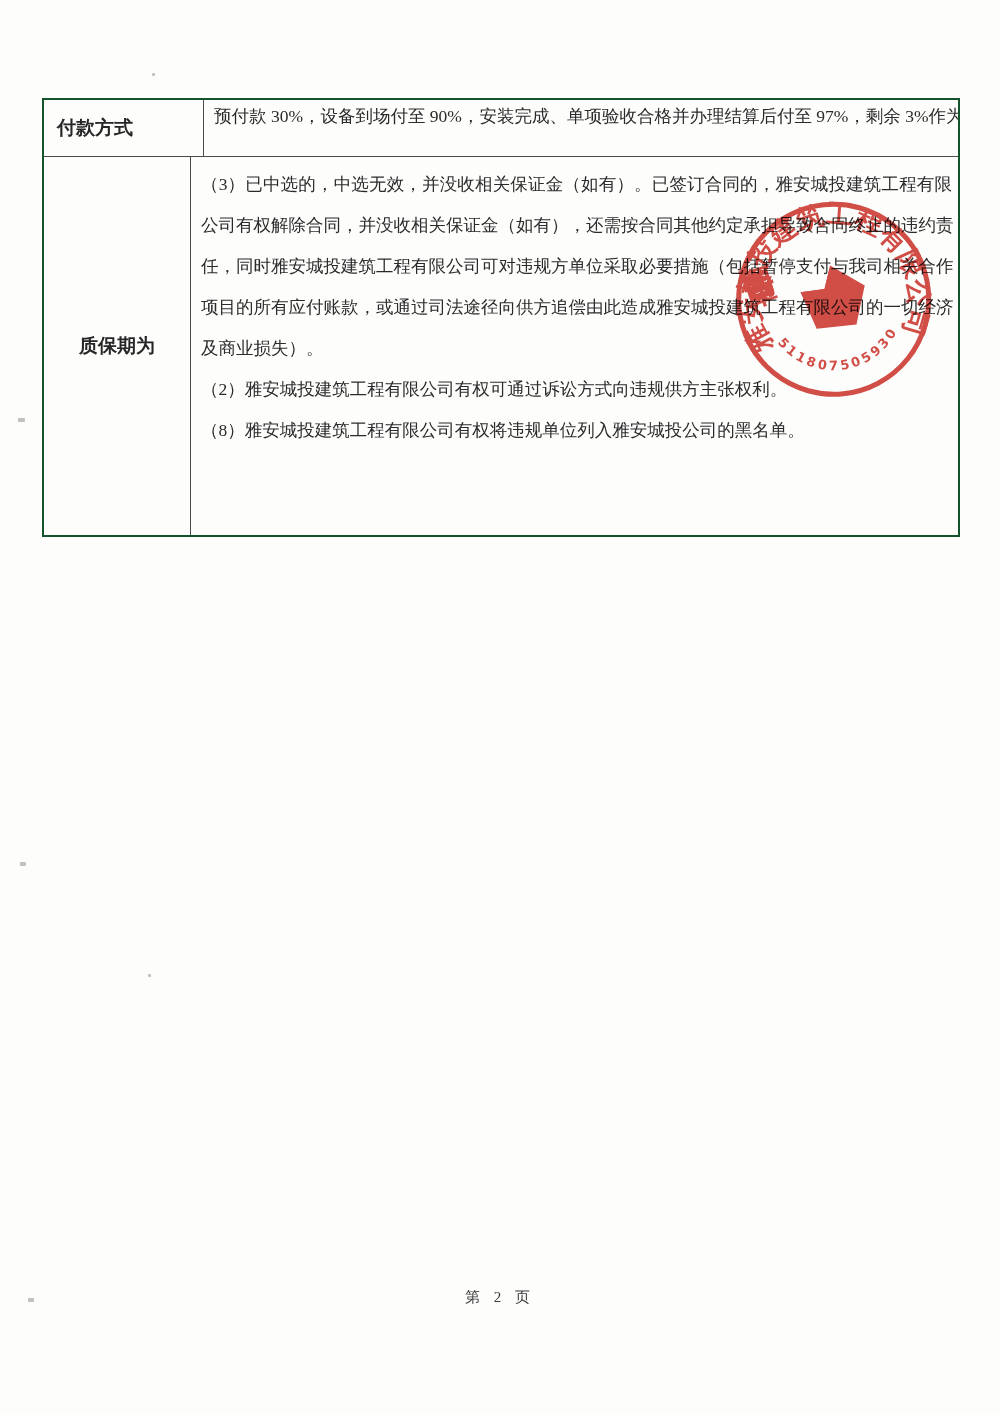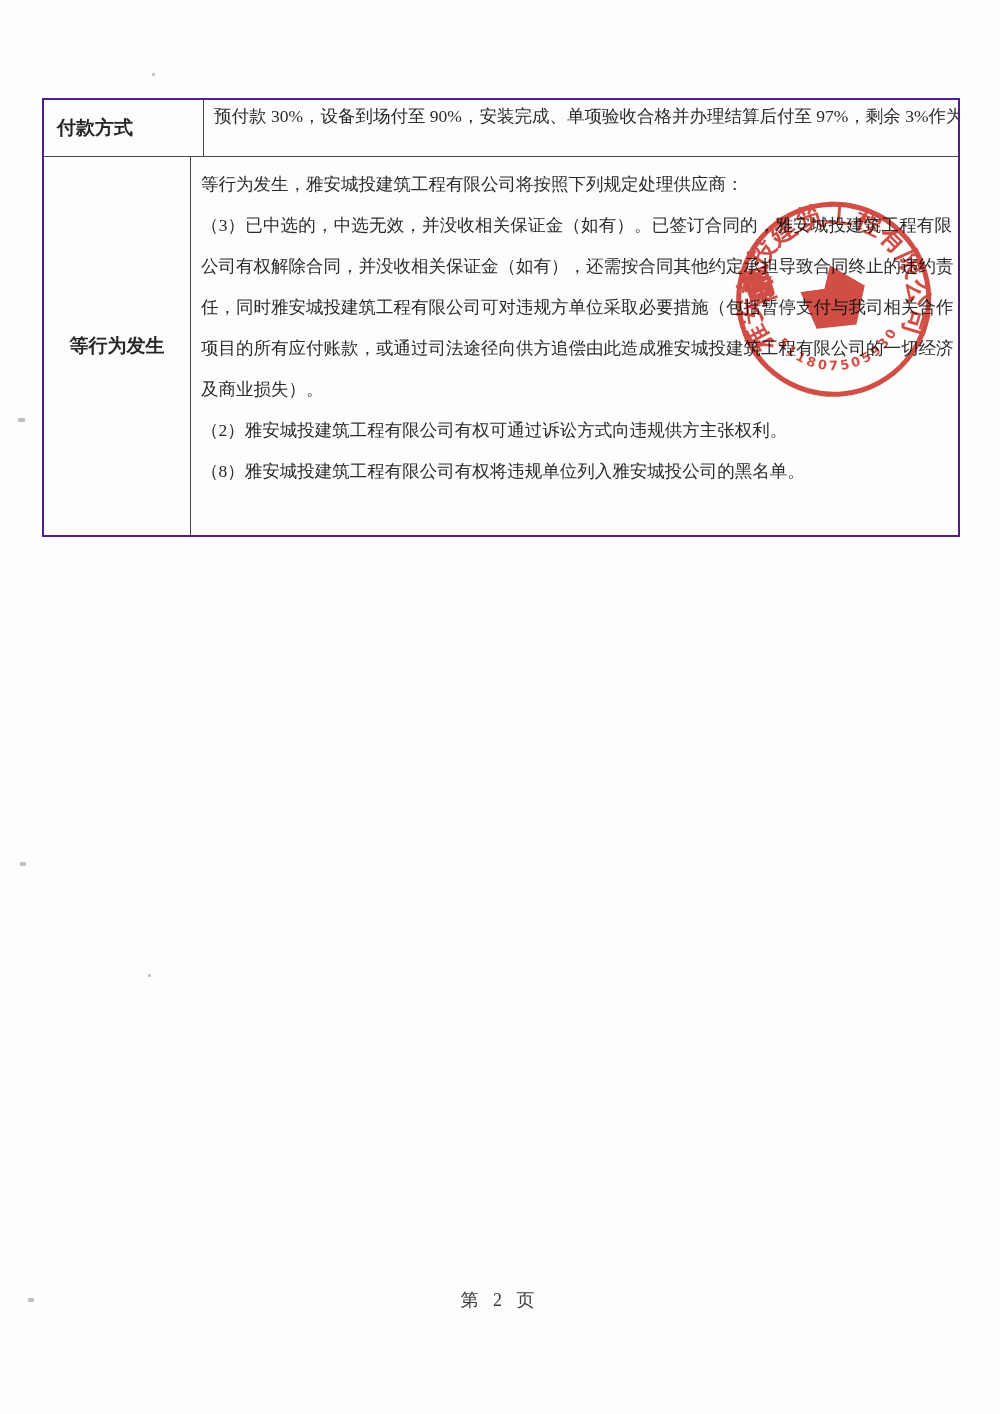--- a/index.html
+++ b/index.html
@@ -9,21 +9,21 @@
     font-family:"Liberation Serif","DejaVu Serif",serif;
     color:#2e2e2e;
     position:relative;
     overflow:hidden;
   }
   .page{position:absolute;inset:0;}
 
   
   .doc-table{
     position:absolute;left:42px;top:98px;width:914px;
-    border:2px solid #4c1d95;
+    border:2px solid #14532d;
     background:transparent;
   }
   div.t-row{display:flex;}
   div.t-row + div.t-row{border-top:1px solid #4a4a4a;}
   div.t-row:nth-of-type(1){height:56px;}
   div.t-row:nth-of-type(2){height:378px;}
   .cell-label{
     width:146px;flex:0 0 146px;
     border-right:1px solid #4a4a4a;
     display:flex;align-items:center;
@@ -61,21 +61,21 @@
     font-family:"Liberation Serif","DejaVu Serif",serif;
     font-weight:bold;font-size:31px;letter-spacing:2px;
     color:#cf3f38;
     transform:rotate(-13deg);
   }
 
   
   .footer{
     position:absolute;left:0;right:0;top:1288px;
     text-align:center;
-    font-size:18px;letter-spacing:5px;color:#3a3a3a;
+    font-size:15px;letter-spacing:5px;color:#3a3a3a;
   }
 
   
   .speck{position:absolute;background:#8f8f8f;border-radius:1px;opacity:.55;}
   .s1{left:18px;top:418px;width:7px;height:4px;}
   .s2{left:20px;top:862px;width:6px;height:4px;}
   .s3{left:28px;top:1298px;width:6px;height:4px;}
   .s4{left:152px;top:73px;width:3px;height:3px;}
   .s5{left:148px;top:974px;width:3px;height:3px;}
 </style>
@@ -89,25 +89,24 @@
       <div class="t-row">
         <div class="cell-label">付款方式</div>
         <div class="cell-content">
 
             <div class="line stretch">预付款 30%，设备到场付至 90%，安装完成、单项验收合格并办理结算后付至 97%，剩余 3%作为质</div>
 
           </div>
       </div>
 
       <div class="t-row">
-        <div class="cell-label">等行为发生</div>
+        <div class="cell-label">质保期为</div>
         <div class="cell-content">
 
 
-            <div class="line">等行为发生，雅安城投建筑工程有限公司将按照下列规定处理供应商：</div>
 
             <div class="line stretch">（3）已中选的，中选无效，并没收相关保证金（如有）。已签订合同的，雅安城投建筑工程有限</div>
 
             <div class="line stretch">公司有权解除合同，并没收相关保证金（如有），还需按合同其他约定承担导致合同终止的违约责</div>
 
             <div class="line stretch">任，同时雅安城投建筑工程有限公司可对违规方单位采取必要措施（包括暂停支付与我司相关合作</div>
 
             <div class="line stretch">项目的所有应付账款，或通过司法途径向供方追偿由此造成雅安城投建筑工程有限公司的一切经济</div>
 
             <div class="line">及商业损失）。</div>

